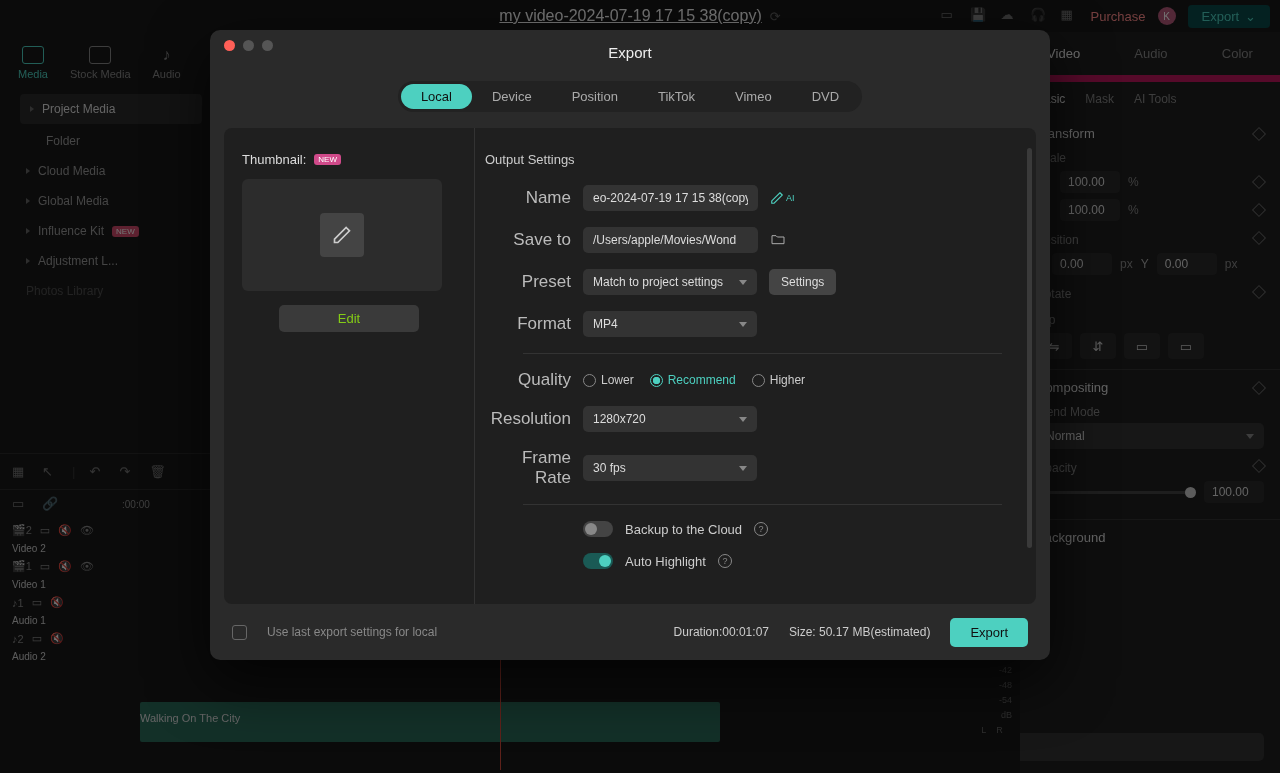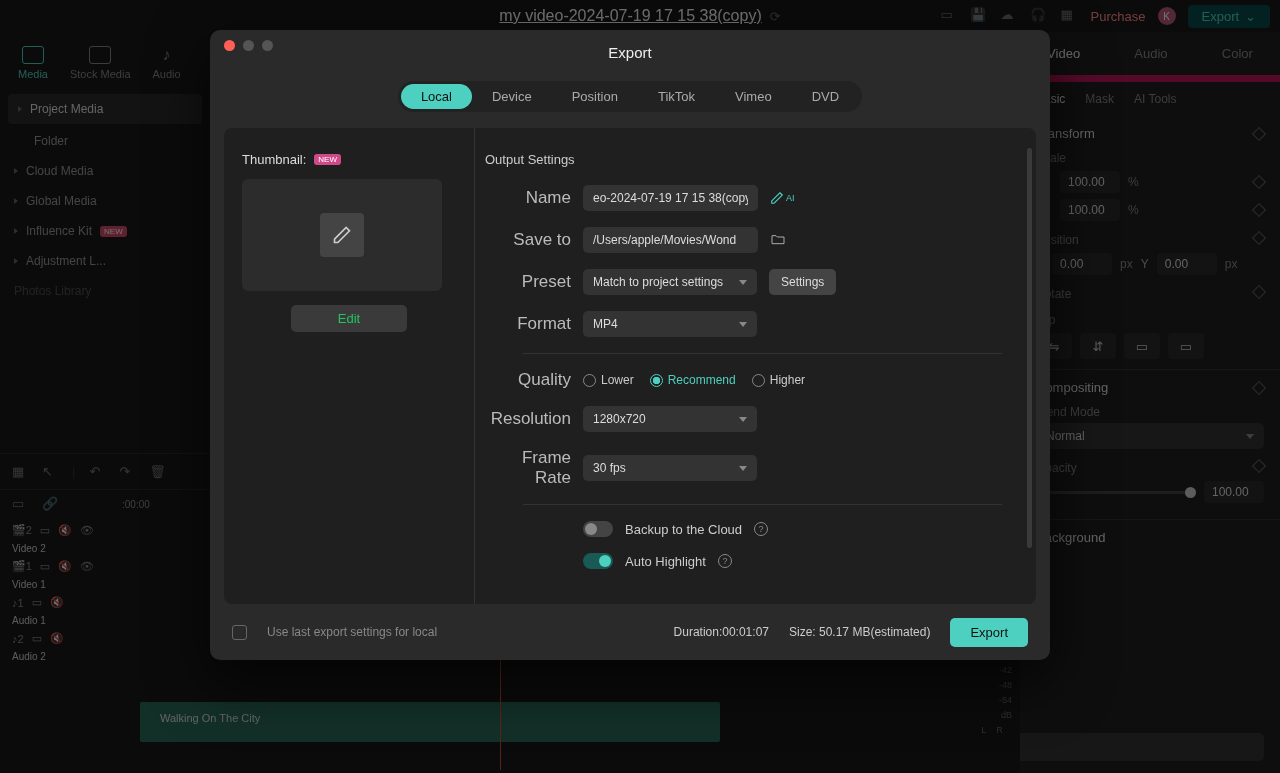--- a/index.html
+++ b/index.html
@@ -24,21 +24,21 @@
 .center-col { flex: 1; background: #151515; }
 .right-col { width: 260px; background: #1f1f1f; }
 
 
 .media-tabs { display: flex; padding: 10px 8px 0; gap: 2px; }
 .media-tab { display: flex; flex-direction: column; align-items: center; gap: 4px; padding: 4px 10px; color: #888; font-size: 11px; }
 .media-tab.active { color: #4dd0c0; }
 .media-tab-icon { width: 22px; height: 18px; border: 1.5px solid currentColor; border-radius: 3px; }
 
 
-.sidebar-list { margin-top: 10px; }
+.sidebar-list { margin-top: 10px; padding-left: 12px; }
 .sidebar-item { display: flex; align-items: center; padding: 8px 14px; color: #999; gap: 8px; font-size: 12px; }
 .sidebar-item.selected { background: #2a2a2a; border-radius: 4px; margin: 2px 8px; padding: 8px 10px; color: #ddd; }
 .sidebar-item .disclosure { width: 0; height: 0; border-left: 4px solid #666; border-top: 3px solid transparent; border-bottom: 3px solid transparent; }
 .new-badge { background: #d04a6a; color: #fff; font-size: 8px; padding: 1px 4px; border-radius: 3px; }
 
 
 .right-tabs { display: flex; justify-content: space-around; padding: 14px 0; border-bottom: 7px solid #be185d; }
 .right-tab { color: #888; font-size: 13px; }
 .right-tab.active { color: #eee; }
 .right-subtabs { display: flex; gap: 20px; padding: 10px 16px; font-size: 12px; color: #888; }
@@ -52,41 +52,41 @@
 .flip-btns { display: flex; gap: 8px; }
 .flip-btn { width: 36px; height: 26px; background: #2a2a2a; border-radius: 4px; display: flex; align-items: center; justify-content: center; }
 
 
 .bottom-area { position: absolute; bottom: 0; left: 0; right: 260px; height: 320px; background: #1a1a1a; }
 .timeline-toolbar { height: 36px; display: flex; align-items: center; padding: 0 12px; gap: 14px; border-top: 1px solid #2a2a2a; }
 .tl-icon { width: 16px; height: 16px; opacity: 0.5; }
 .track-header { display: flex; align-items: center; gap: 8px; padding: 6px 12px; font-size: 11px; color: #888; }
 .track-label { font-size: 10px; }
 .audio-wave { height: 40px; background: linear-gradient(to right, #2a6a5a, #2a6a5a); margin: 4px 0 4px 140px; border-radius: 2px; position: relative; width: 580px; }
-.audio-title { position: absolute; left: 20px; top: 10px; color: #ddd; font-size: 11px; }
+.audio-title { position: absolute; left: 0; top: 10px; color: #ddd; font-size: 11px; }
 .playhead-red { position: absolute; left: 500px; top: 490px; width: 1px; height: 280px; background: #d04a3a; }
 
 
 .overlay { position: absolute; inset: 0; background: rgba(0,0,0,0.55); }
 .modal { position: absolute; left: 210px; top: 30px; width: 840px; height: 630px; background: #2a2a2a; border-radius: 10px; box-shadow: 0 20px 60px rgba(0,0,0,0.7); display: flex; flex-direction: column; }
 .modal-dots { position: absolute; top: 10px; left: 14px; display: flex; gap: 8px; }
 .modal-dot { width: 11px; height: 11px; border-radius: 50%; }
 .modal-dot.red { background: #ff5f57; }
 .modal-dot.grey { background: #555; }
 .modal-title { text-align: center; padding: 14px 0 10px; color: #eee; font-size: 15px; font-weight: 500; }
 .modal-tabs { display: flex; justify-content: center; gap: 0; margin: 10px auto 16px; background: #222; border-radius: 16px; padding: 3px; width: fit-content; }
 .modal-tab { padding: 5px 20px; border-radius: 14px; color: #aaa; font-size: 13px; cursor: pointer; }
 .modal-tab.active { background: #4dd0c0; color: #111; }
 .modal-body { flex: 1; margin: 0 14px; background: #1f1f1f; border-radius: 8px; display: flex; overflow: hidden; position: relative; }
 .modal-left { width: 250px; padding: 24px 18px; }
 .modal-right { flex: 1; padding: 24px 34px 24px 10px; }
 .thumb-label { display: flex; align-items: center; gap: 8px; color: #ddd; font-size: 13px; margin-bottom: 12px; }
 .thumb-box { width: 200px; height: 112px; background: #2c2c2c; border-radius: 6px; display: flex; align-items: center; justify-content: center; }
 .thumb-edit-icon { width: 44px; height: 44px; background: #444; border-radius: 4px; display: flex; align-items: center; justify-content: center; }
-.edit-thumb-btn { width: 116px; margin: 14px auto 0; display: block; background: #3a3a3a; color: #22c55e; border: none; padding: 6px 0; border-radius: 5px; font-size: 13px; cursor: pointer; }
+.edit-thumb-btn { width: 140px; margin: 14px auto 0; display: block; background: #3a3a3a; color: #84cc16; border: none; padding: 6px 0; border-radius: 5px; font-size: 13px; cursor: pointer; }
 .divider { width: 1px; background: #333; }
 .out-title { color: #ccc; font-size: 13px; margin-bottom: 18px; }
 .form-row { display: flex; align-items: center; margin-bottom: 16px; gap: 12px; }
 .form-label { width: 86px; text-align: right; color: #bbb; font-size: 17px; }
 .form-input { flex: 0 0 174px; background: #333; border: none; color: #ddd; padding: 6px 10px; border-radius: 5px; font-size: 12px; }
 .form-select { flex: 0 0 174px; background: #333; border: none; color: #ddd; padding: 6px 10px; border-radius: 5px; font-size: 12px; display: flex; justify-content: space-between; align-items: center; }
 .chev { width: 0; height: 0; border-left: 4px solid transparent; border-right: 4px solid transparent; border-top: 5px solid #888; }
 .ai-icon { color: #4dd0c0; font-size: 13px; display: flex; align-items: center; gap: 2px; }
 .settings-btn { background: #444; color: #ddd; border: none; padding: 6px 12px; border-radius: 5px; font-size: 12px; cursor: pointer; }
 .hr { height: 1px; background: #333; margin: 4px 0 16px 38px; }

